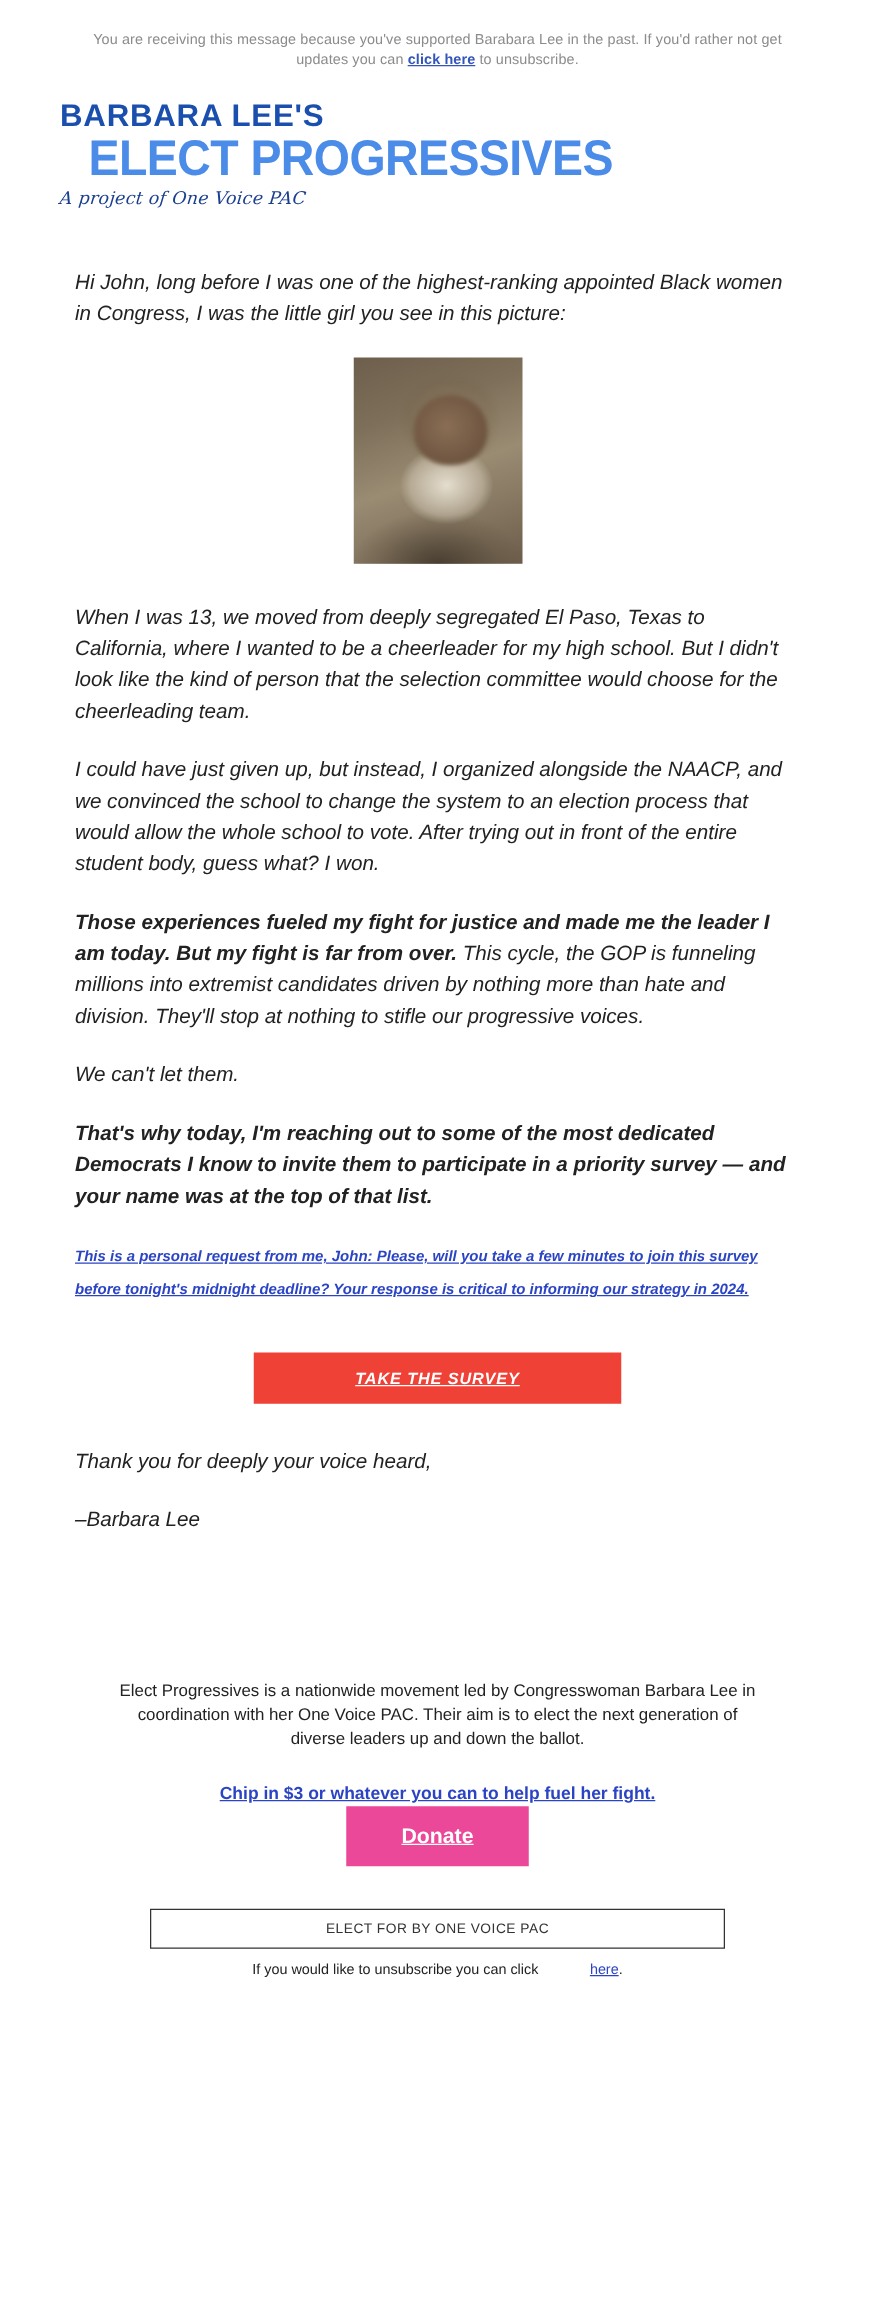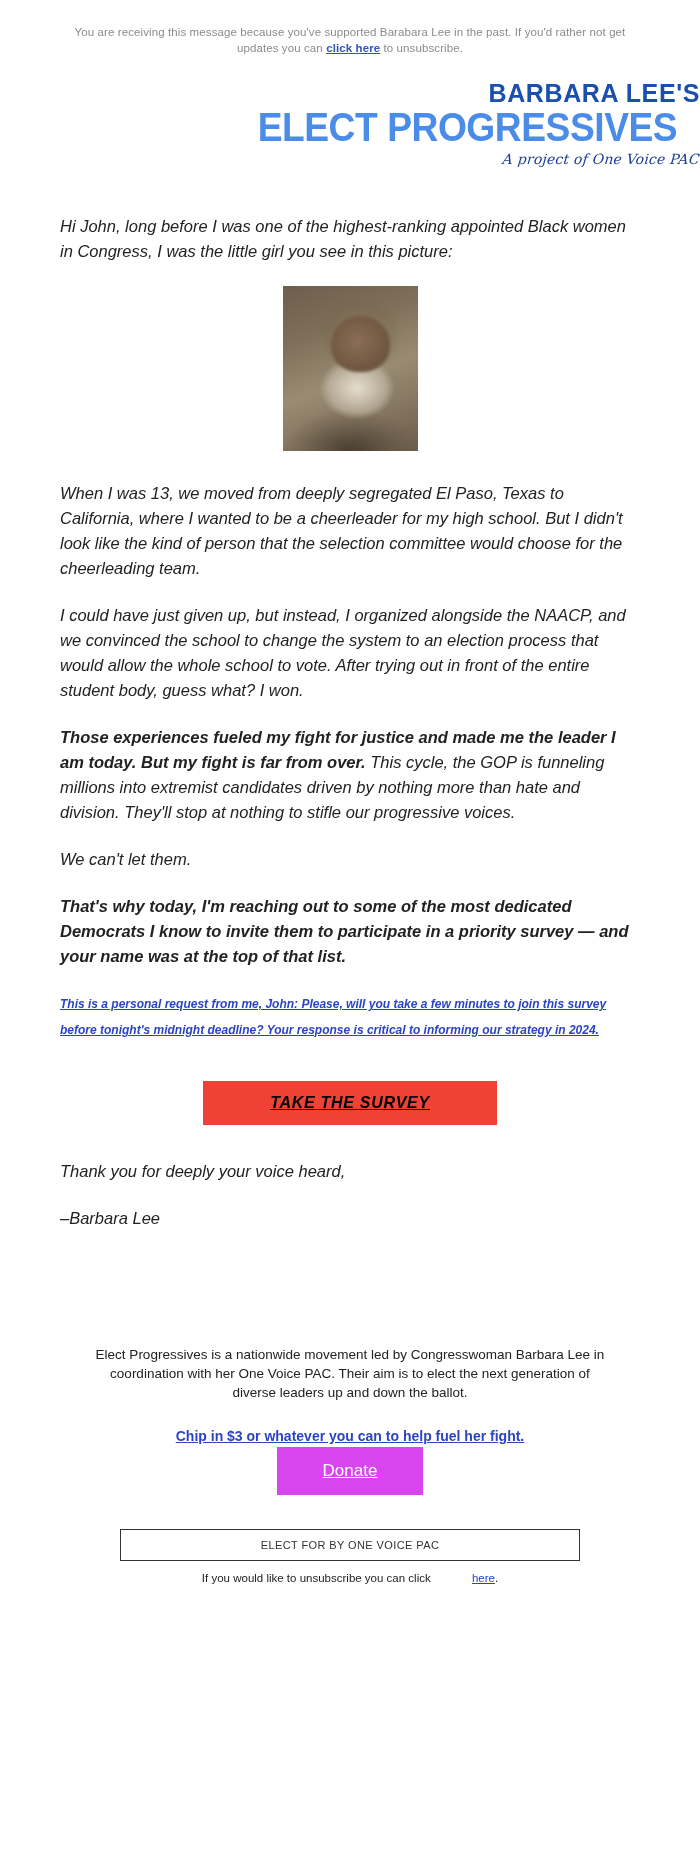--- a/index.html
+++ b/index.html
@@ -32,21 +32,21 @@
     letter-spacing: 0.1px;
   }
   .preheader a {
     color: #3355bb;
     text-decoration: underline;
     font-weight: bold;
   }
 
   
   .logo-block {
-    text-align: right;
+    text-align: left;
     padding-top: 24px;
     padding-left: 48px;
   }
   .logo-line1 {
     font-family: "Liberation Sans", sans-serif;
     font-weight: bold;
     font-size: 25px;
     letter-spacing: 0.6px;
     color: #1a4fae;
     line-height: 27px;
@@ -127,22 +127,22 @@
   }
 
   
   .cta-wrap {
     text-align: center;
     padding: 16px 0 34px 0;
   }
   .cta-btn {
     display: inline-block;
     background: #ef4136;
-    color: #000000;
-    font-size: 16px;
+    color: #ffffff;
+    font-size: 13px;
     font-weight: bold;
     letter-spacing: 0.7px;
     padding: 13px 12px;
     width: 270px;
     text-align: center;
     border: none;
     cursor: pointer;
     font-family: "Liberation Sans", sans-serif;
   }
 
@@ -171,24 +171,24 @@
     text-decoration: underline;
     display: block;
     margin-bottom: 0;
   }
   .donate-wrap {
     text-align: center;
     padding-top: 3px;
   }
   .donate-btn {
     display: inline-block;
-    background: #d946ef;
+    background: #ec4899;
     color: #ffffff;
     font-size: 17px;
-    font-weight: normal;
+    font-weight: bold;
     padding: 14px 0;
     width: 146px;
     text-align: center;
     border: none;
     cursor: pointer;
     font-family: "Liberation Sans", sans-serif;
   }
 
   .paidfor-wrap {
     padding: 34px 120px 0 120px;

